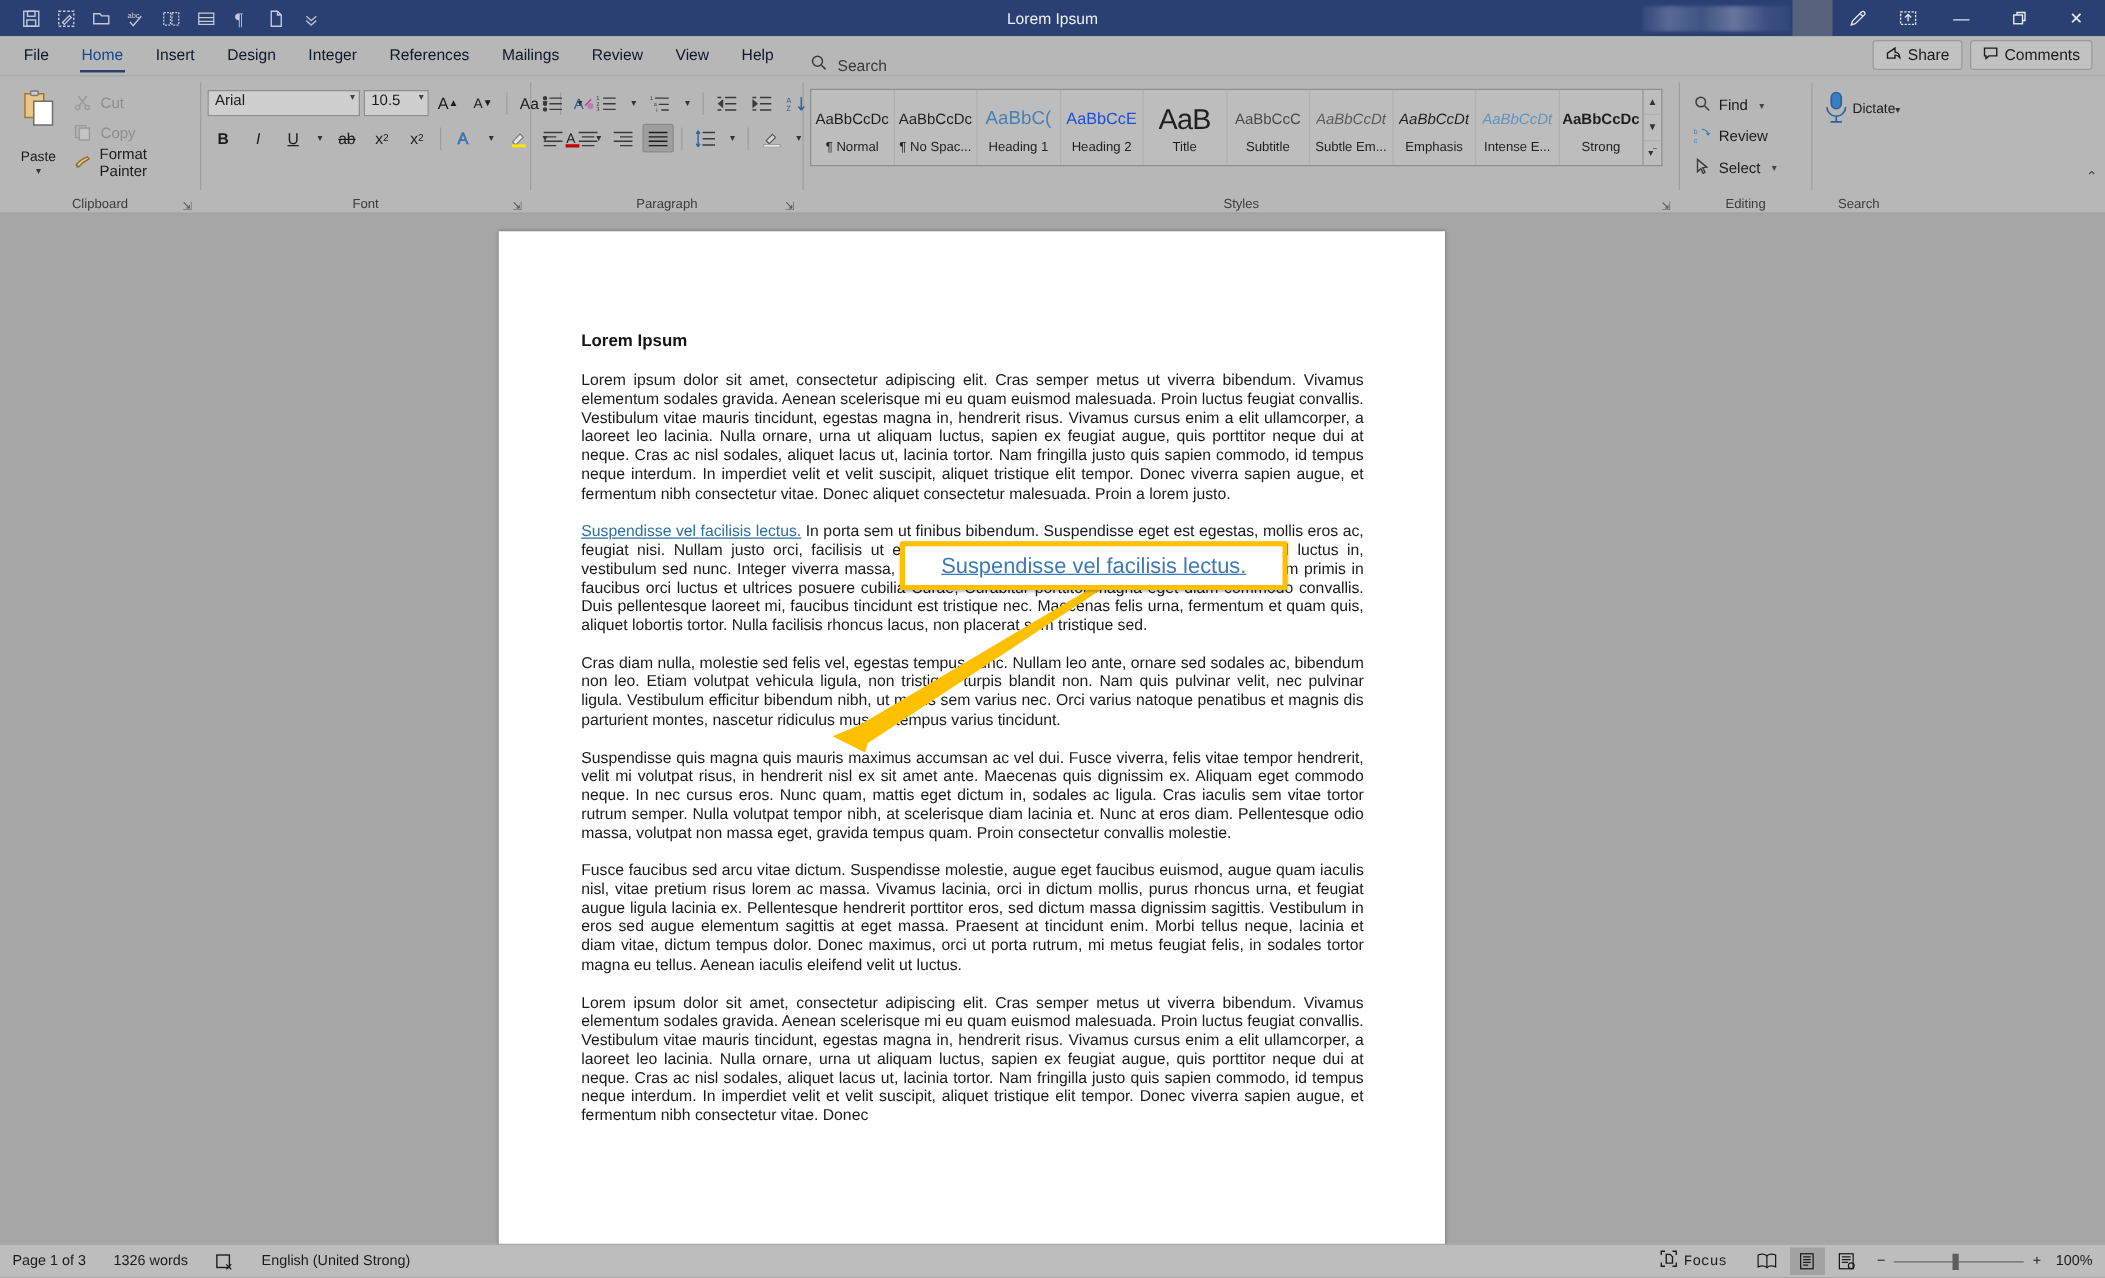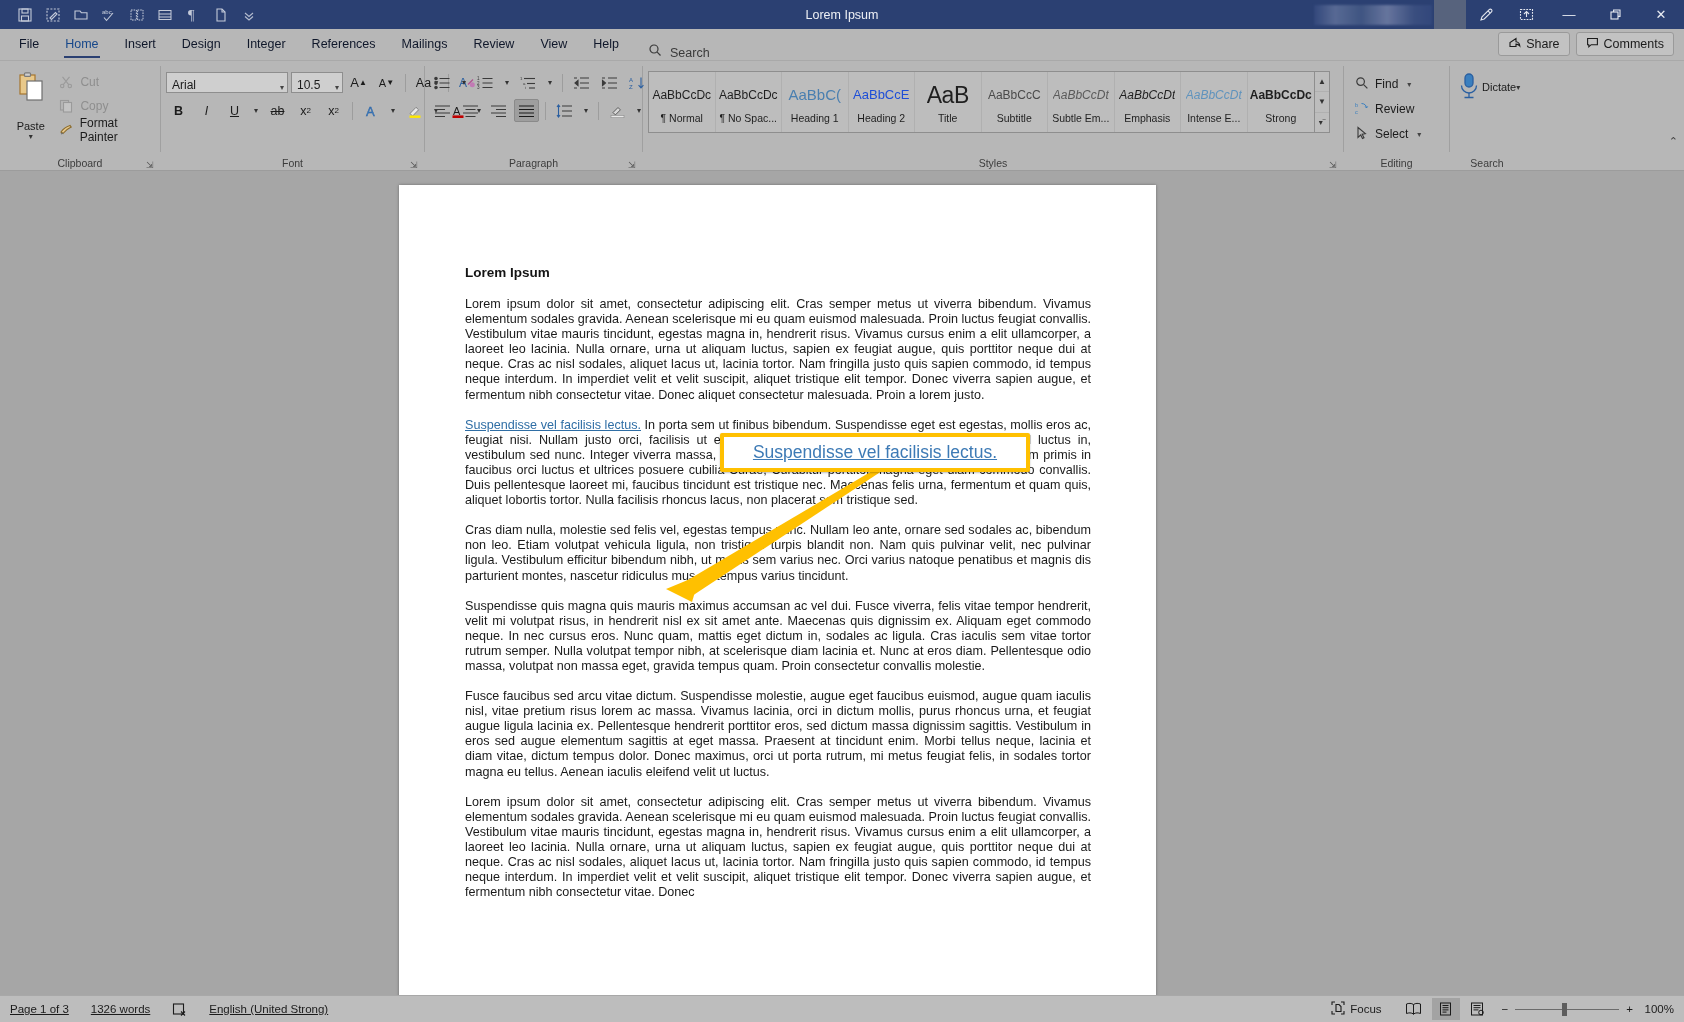--- a/index.html
+++ b/index.html
@@ -84,21 +84,21 @@
   .paste-caret { font-size: 8px; color: #333; line-height: 8px; margin-top: 1px; }
   .clip-list { display: flex; flex-direction: column; justify-content: center; gap: 3px; padding-left: 2px; padding-top: 4px; }
   .clip-item { display: flex; align-items: center; gap: 6px; font-size: 12px; color: #8e8e8e; height: 21px; }
   .clip-item.enabled { color: #1b1b1b; }
   .clip-ic { width: 16px; height: 16px; display:flex; align-items:center; justify-content:center; }
 
   
   .font-rows { display: flex; flex-direction: column; gap: 5px; padding-top: 4px; }
   .frow { display: flex; align-items: center; gap: 3px; }
   .combo {
-    display: flex; align-items: flex-end; justify-content: space-between; height: 21px;
+    display: flex; align-items: flex-start; justify-content: space-between; height: 21px;
     background: #cfcfcf; border: 1px solid #8e8e8e; font-size: 12px; color: #1b1b1b; padding: 0 3px 0 5px;
   }
   .combo.fontname { width: 122px; }
   .combo.fontsize { width: 52px; }
   .caret { font-size: 8px; color: #444; padding-left: 3px; }
   .rbtn {
     width: 25px; height: 23px; display: flex; align-items: center; justify-content: center;
     font-size: 12.5px; color: #1b1b1b; border: 1px solid transparent; border-radius: 2px;
   }
   .rbtn.wide { width: 30px; }
@@ -161,21 +161,21 @@
     font-family: "Liberation Sans", sans-serif; font-size: 17.5px; color: #3d7ab5;
     text-decoration: underline; white-space: nowrap;
   }
   .arrow-svg { position: absolute; left: 0; top: 0; width: 1684px; height: 860px; z-index: 4; pointer-events: none; }
 
   
   .statusbar {
     height: 27px; background: #bdbdbd; display: flex; align-items: center;
     font-size: 11.5px; color: #1b1b1b; flex: 0 0 27px; border-top: 1px solid #a8a8a8;
   }
-  .sb-left { display: flex; align-items: center; gap: 22px; padding-left: 10px; text-decoration: underline; }
+  .sb-left { display: flex; align-items: center; gap: 22px; padding-left: 10px; }
   .sb-right { margin-left: auto; display: flex; align-items: center; gap: 4px; padding-right: 10px; }
   .sb-item { display: flex; align-items: center; gap: 5px; white-space: nowrap; }
   .view-btn { width: 28px; height: 22px; display: flex; align-items: center; justify-content: center; }
   .view-btn.on { background: #a3a3a3; }
   .zoom-wrap { display: flex; align-items: center; gap: 7px; padding-left: 6px; }
   .zoom-track { position: relative; width: 104px; height: 14px; display: flex; align-items: center; }
   .zoom-line { width: 100%; height: 1px; background: #6b6b6b; }
   .zoom-thumb { position: absolute; left: 47px; width: 5px; height: 13px; background: #5d5d5d; }
   .zoom-pct { width: 34px; text-align: right; }
 </style>
@@ -719,21 +719,21 @@
       <div class="sb-item">1326 words</div>
       <div class="sb-item">
         <svg width="15" height="15" viewBox="0 0 15 15" fill="none" stroke="#1b1b1b" stroke-width="1.1">
             <rect x="1.5" y="2" width="10" height="10"></rect>
             <path d="M9 9.5l4 4M13 9.5l-4 4"></path>
           </svg>
       </div>
       <div class="sb-item">English (United Strong)</div>
     </div>
     <div class="sb-right">
-      <div class="sb-item" style="margin-right:14px;">
+      <div class="sb-item" style="margin-right:14px;font-family:Liberation Mono, monospace;">
         <span>
           <svg width="14" height="14" viewBox="0 0 14 14" fill="none" stroke="#1b1b1b" stroke-width="1.1">
               <path d="M1 4V1h3M10 1h3v3M13 10v3h-3M4 13H1v-3"></path>
               <path d="M5 3.5h3l2 2v5H5z"></path>
             </svg>
         </span>
         <span>Focus</span>
       </div>
       <div class="view-btn">
         <svg width="17" height="14" viewBox="0 0 17 14" fill="none" stroke="#1b1b1b" stroke-width="1">

